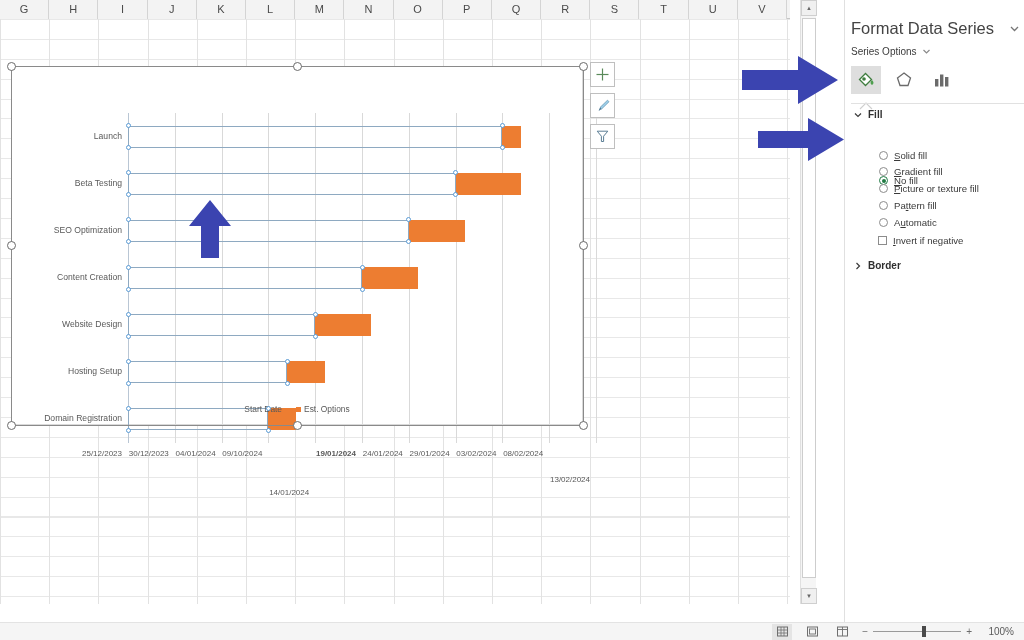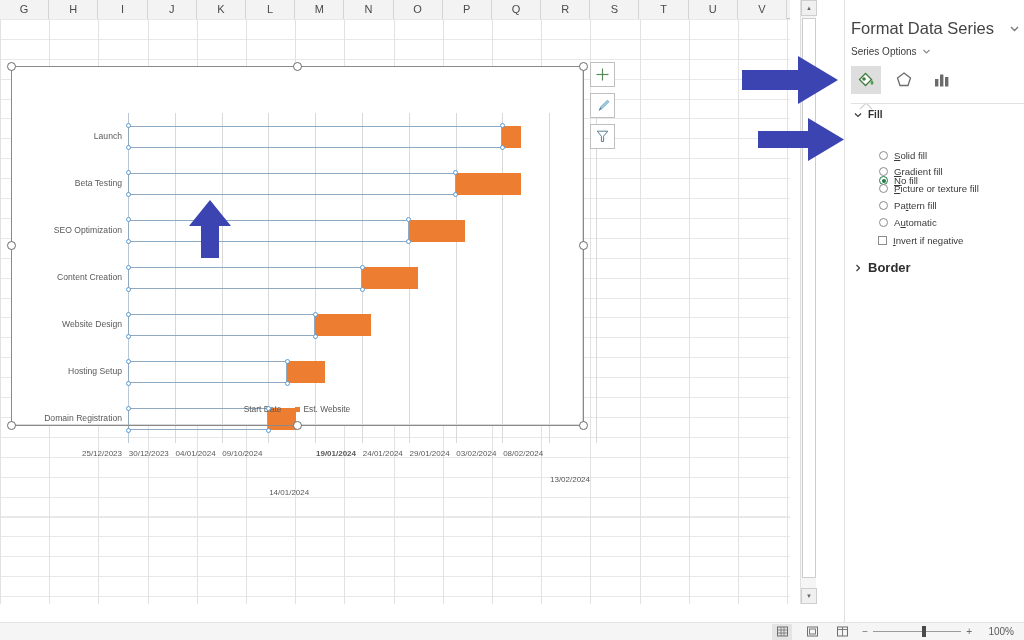--- a/index.html
+++ b/index.html
@@ -181,21 +181,21 @@
   .radio.checked::after {
     content: ""; position: absolute; left: 1.6px; top: 1.6px;
     width: 4px; height: 4px; border-radius: 50%; background: #1f7a43;
   }
   .chk {
     width: 9px; height: 9px; border: 1px solid #8c8c8c; background: #fff; flex: 0 0 9px;
   }
   .ak { text-decoration: underline; }
   #border-section-hdr {
     position: absolute; left: 8px; top: 260px; display: flex; align-items: center; gap: 5px;
-    font-size: 13px; color: #2f2f2f; font-weight: bold;
+    font-size: 10px; color: #2f2f2f; font-weight: bold;
   }
 
   
   .blue-arrow { position: absolute; z-index: 80; }
 </style>
 </head>
 <body>
 
 <div id="app">
 
@@ -299,21 +299,21 @@
           <span style="left: 404.4px;">03/02/2024</span>
           <span style="left: 451.2px;">08/02/2024</span>
           <span style="left: 498px; margin-top: 26px;">13/02/2024</span>
         </div>
       <div id="legend">
           <div class="leg-item">
             <span>Start Date</span>
           </div>
           <div class="leg-item">
             <span class="leg-swatch" style="background: rgb(237, 125, 49);"></span>
-            <span>Est. Website</span>
+            <span>Est. Options</span>
           </div>
         </div>
     </div>
 
     <div id="chart-selection">
         <div class="handle" style="left: 6.5px; top: 61.5px;"></div>
         <div class="handle" style="left: 292.5px; top: 61.5px;"></div>
         <div class="handle" style="left: 578.5px; top: 61.5px;"></div>
         <div class="handle" style="left: 6.5px; top: 241px;"></div>
         <div class="handle" style="left: 578.5px; top: 241px;"></div>

